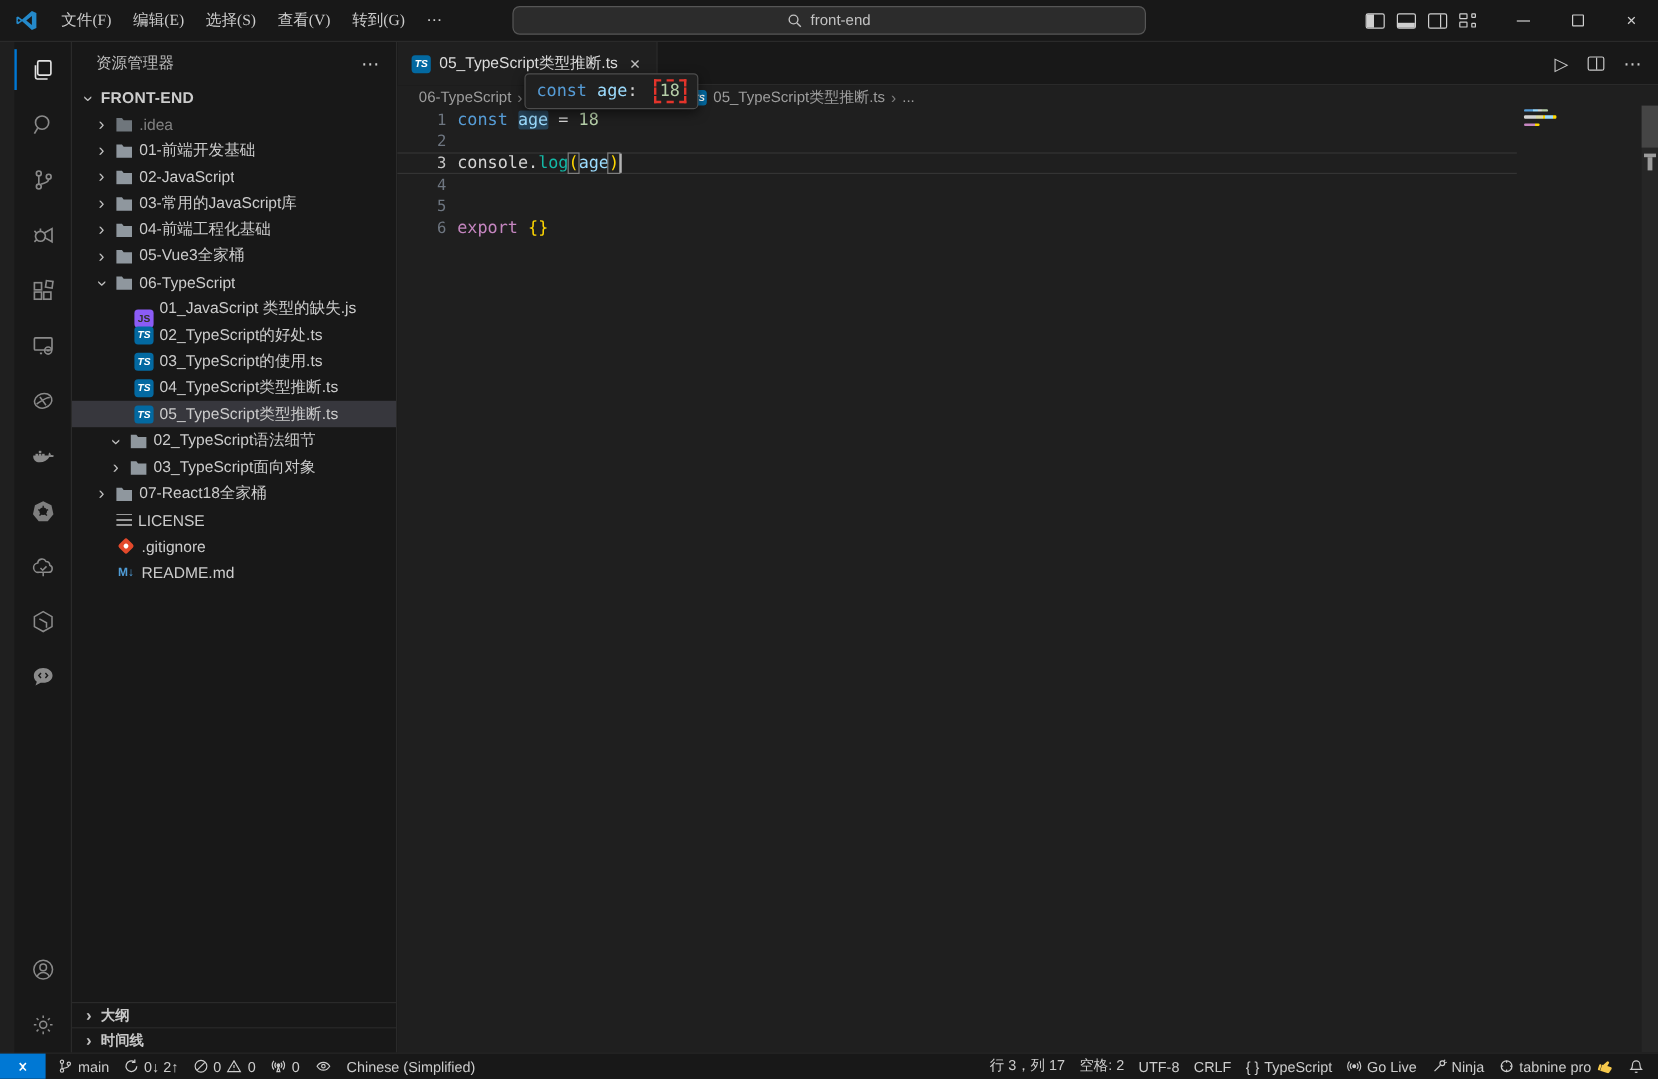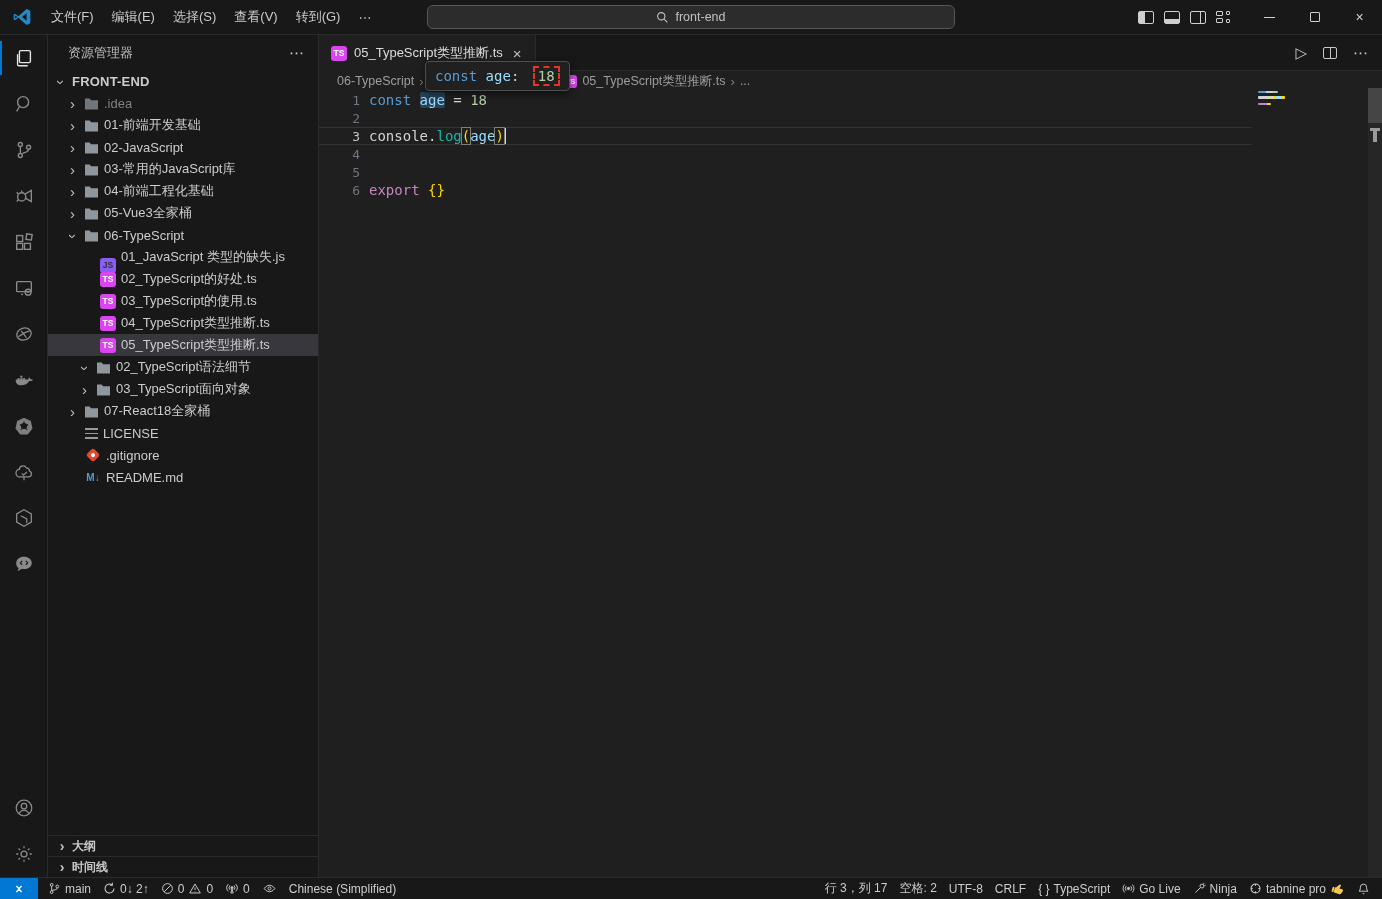--- a/index.html
+++ b/index.html
@@ -9,39 +9,39 @@
     font-family:"Liberation Sans", sans-serif; font-size:13px;
     -webkit-font-smoothing:antialiased;
   }
   svg { display:block; }
 
   
   .titlebar { height:35px; background:#181818; border-bottom:1px solid #2a2a2a;
     display:flex; align-items:center; position:relative; }
   .vscode-logo { width:20px; height:20px; margin:0 10px 0 12px; }
   .menus { display:flex; align-items:center; }
-  .menu-item { padding:4px 9px; border-radius:5px; color:#cccccc; cursor:default; }
+  .menu-item { padding:4px 9px; border-radius:5px; color:#cccccc; cursor:default;font-family:Liberation Serif, serif; }
   .nav-arrows { display:flex; gap:18px; margin-left:48px; color:#b6b6b6; font-size:15px; }
   .command-center { position:absolute; left:50%; top:5px; transform:translateX(-50%);
     width:528px; height:24px; background:#2c2c2c; border:1px solid #565656; border-radius:6px;
     display:flex; align-items:center; justify-content:center; gap:6px; color:#c2c2c2; font-size:12.5px; }
   .win-zone { margin-left:auto; display:flex; align-items:center; height:35px; }
   .layout-icons { display:flex; gap:10px; margin-right:14px; align-items:center; }
   .lay { width:16px; height:13px; border:1px solid #cfcfcf; border-radius:2px; position:relative; }
   .lay-left::before  { content:""; position:absolute; left:0; top:0; bottom:0; width:6px; background:#cfcfcf; }
   .lay-bottom::before{ content:""; position:absolute; left:0; right:0; bottom:0; height:4px; background:#cfcfcf; }
   .lay-right::before { content:""; position:absolute; right:4px; top:0; bottom:0; width:1px; background:#cfcfcf; }
   .lay-grid { border:none; width:17px; height:14px; }
   .lay-grid i { position:absolute; border:1px solid #cfcfcf; border-radius:1px; }
   .win-btn { width:45px; height:35px; display:flex; align-items:center; justify-content:center; color:#d0d0d0; font-size:14px; }
   .maxi { width:10px; height:10px; border:1px solid #d0d0d0; border-radius:1px; }
   .mini { width:11px; height:1px; background:#d0d0d0; }
 
   
-  .main { display:flex; height:842px; }
+  .main { display:flex; height:842px;padding-left:12px; }
 
   
   .activitybar { width:48px; background:#181818; border-right:1px solid #2a2a2a;
     display:flex; flex-direction:column; align-items:center; flex-shrink:0; }
   .ab-item { width:48px; height:46px; display:flex; align-items:center; justify-content:center;
     color:#8a8a8a; position:relative; }
   .ab-item.active { color:#e4e4e4; }
   .ab-item.active::before { content:""; position:absolute; left:0; top:6px; bottom:6px; width:2px; background:#0078d4; }
   .ab-spacer { flex:1; }
 
@@ -58,21 +58,21 @@
   .row .lbl { overflow:hidden; text-overflow:ellipsis; }
   .row.dim .lbl { color:#808080; }
   .row.bold .lbl { font-weight:700; letter-spacing:.2px; }
   .pl-root { padding-left:6px; }
   .pl-1 { padding-left:18px; }
   .pl-2 { padding-left:30px; }
   .pl-f3 { padding-left:52px; }
   .pl-fr { padding-left:37px; }
   .badge { width:16px; height:15px; border-radius:3px; display:flex; align-items:center; justify-content:center;
     font-size:8.5px; font-weight:700; flex-shrink:0; }
-  .badge.ts { background:#d946ef; color:#fff; }
+  .badge.ts { background:#0369a1; color:#fff;font-style:italic; }
   .badge.js { background:#8b5cf6; color:#32302a;margin-top:16px; }
   .badge.md { background:transparent; color:#4f9cd6; font-size:10px; }
   .ico { flex-shrink:0; }
   .lic-icon { width:13px; height:11px; background:repeating-linear-gradient(#9a9a9a 0 1.5px, transparent 1.5px 4.5px); }
   .git-icon { width:10px; height:10px; background:#e3492b; transform:rotate(45deg); border-radius:2px; position:relative; margin:0 3px; }
   .git-icon::after { content:""; position:absolute; left:3px; top:3px; width:4px; height:4px; border-radius:50%; background:#fff;}
   .sb-bottom { flex-shrink:0; }
   .sb-sec { height:21px; border-top:1px solid #2a2a2a; display:flex; align-items:center; gap:4px; padding-left:8px;
     font-size:12px; font-weight:700; color:#c8c8c8; }
   .sb-sec .chev { font-size:14px; color:#c2c2c2; width:12px; text-align:center; }

